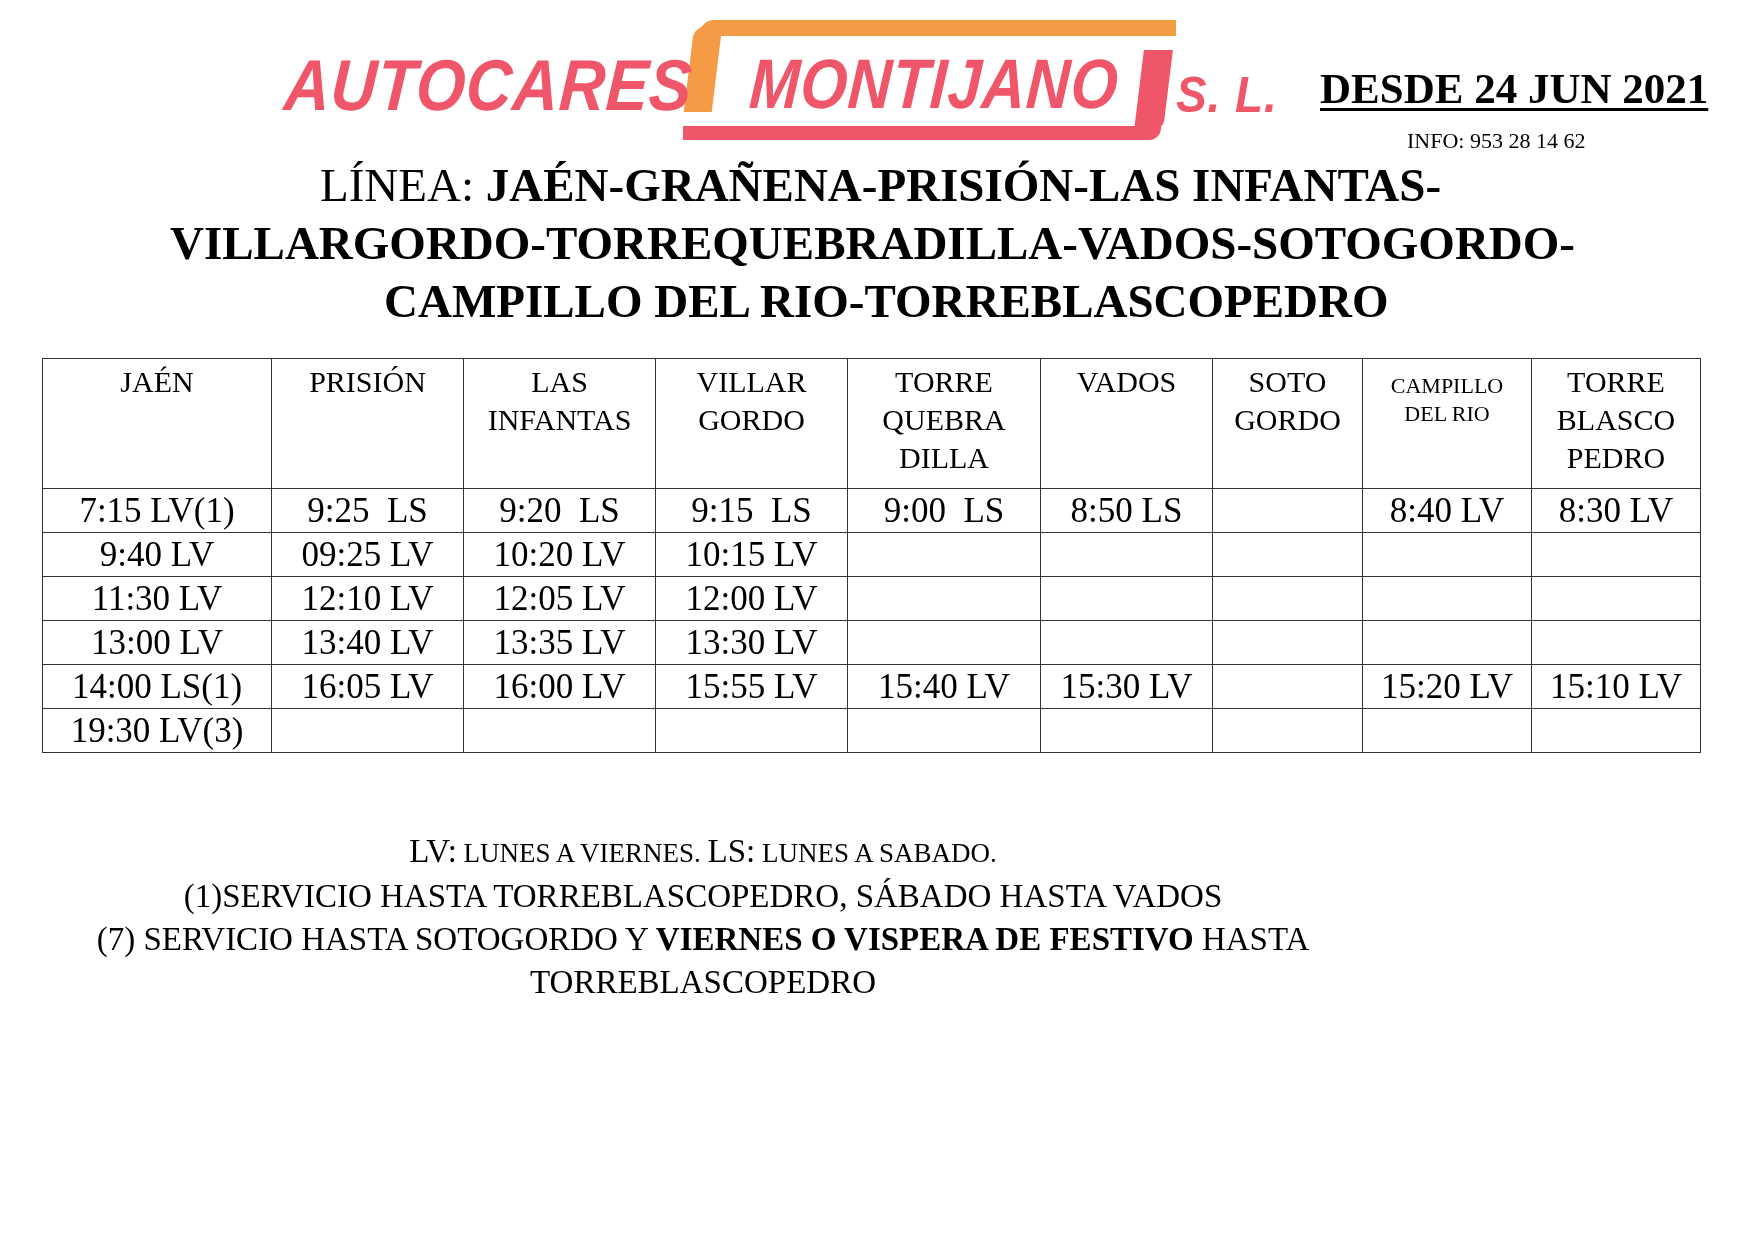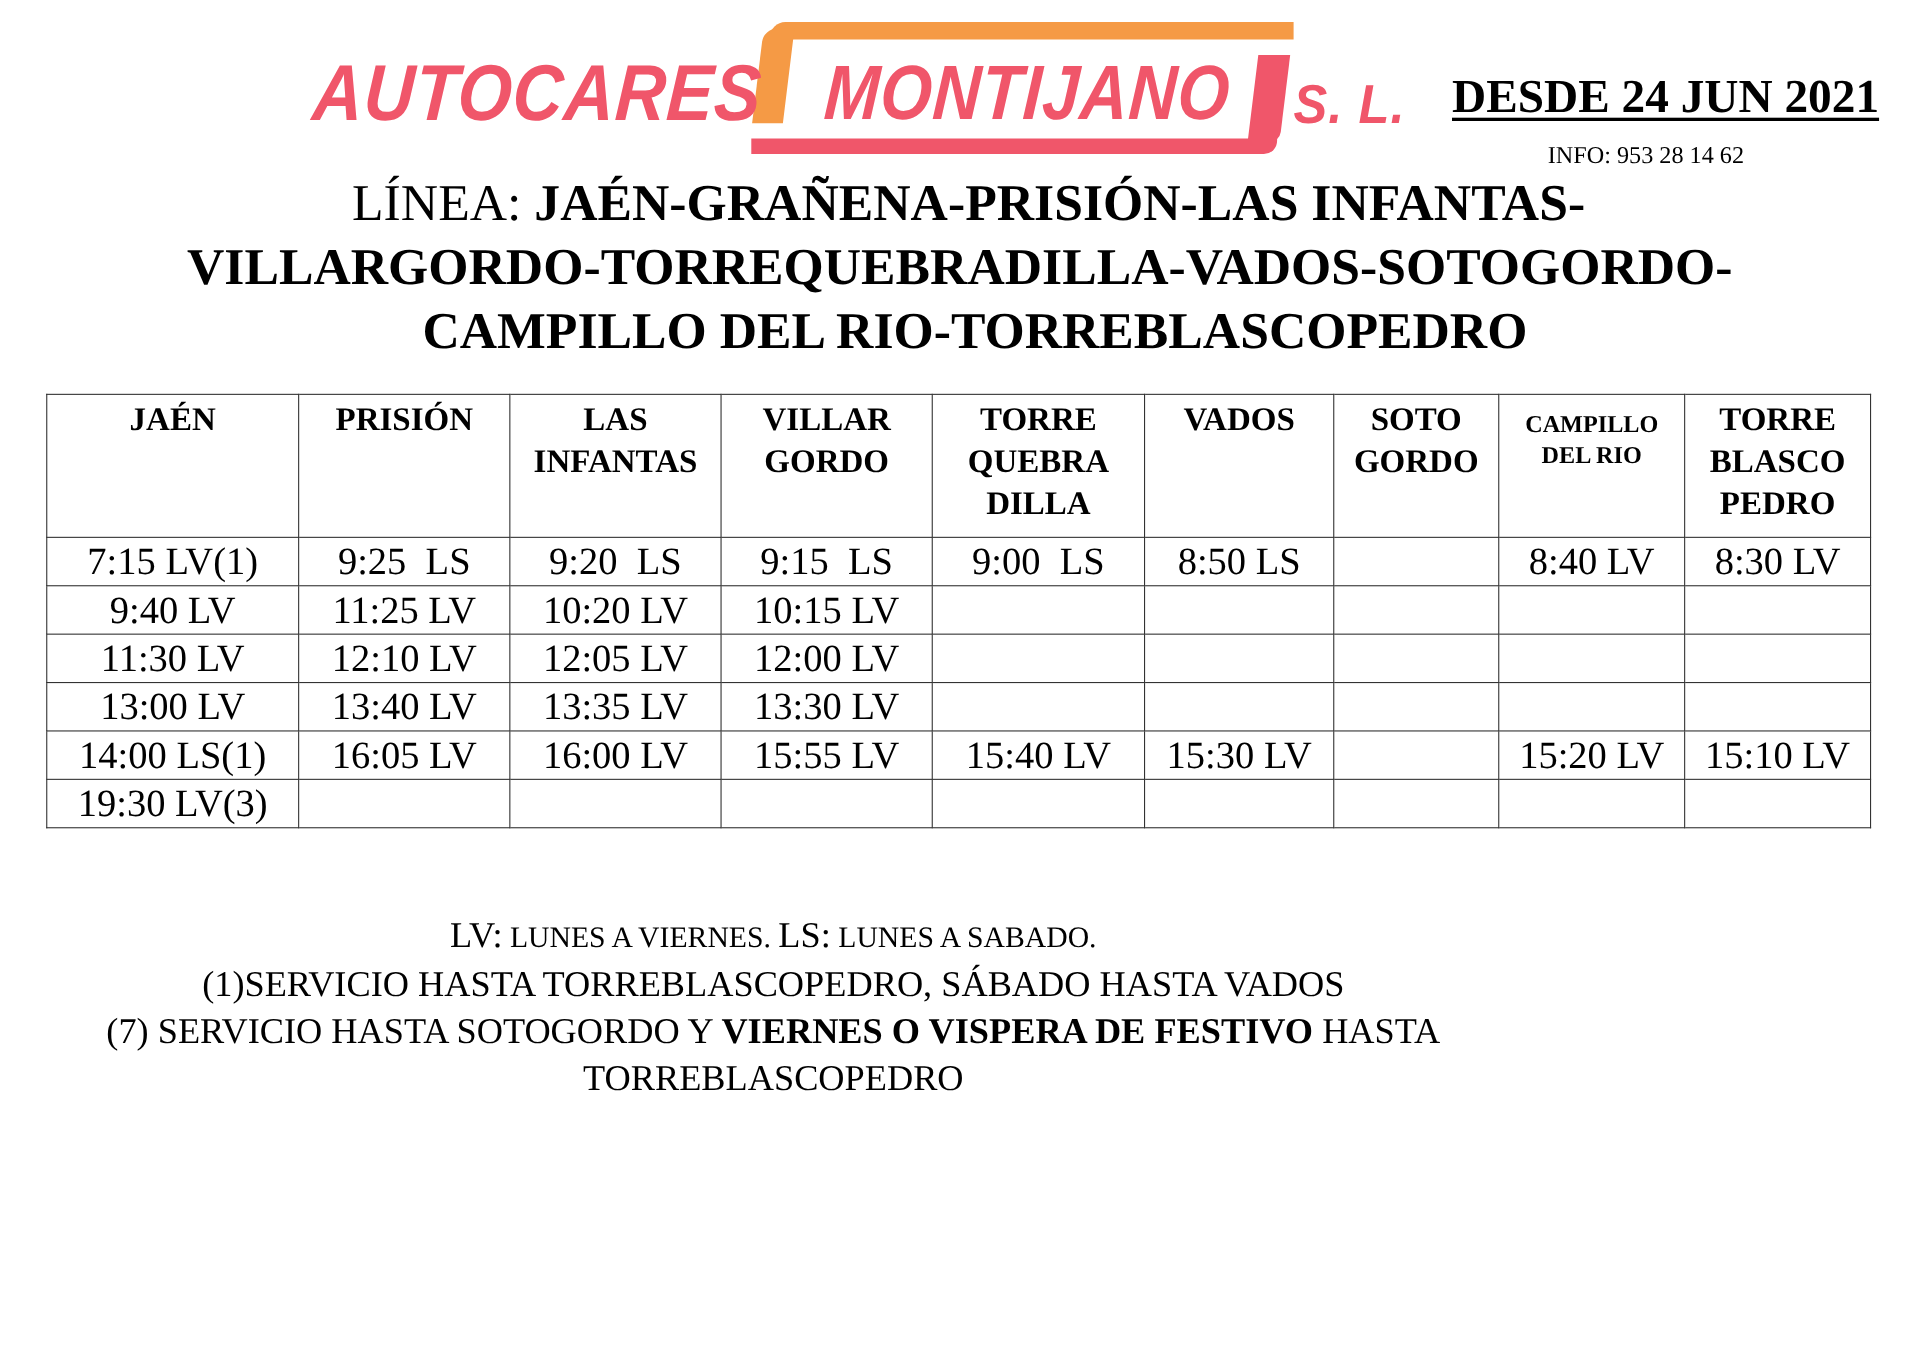--- a/index.html
+++ b/index.html
@@ -25,21 +25,21 @@
   .title-line { position: absolute; white-space: nowrap; }
   .tl1 { left: 320px; top: 0; font-family: Liberation Serif, serif; }
   .tl2 { left: 170px; top: 58px; font-weight: bold; }
   .tl3 { left: 384px; top: 116px; font-weight: bold; }
   .title-prefix { font-weight: normal; }
   .title-route { font-weight: bold; }
 
   
   .schedule { position: absolute; left: 42px; top: 358px; border-collapse: collapse; table-layout: fixed; }
   .schedule th, .schedule td { border: 1.5px solid #333; padding: 0; text-align: center; }
-  .schedule th { height: 116px; vertical-align: top; font-weight: bold; font-size: 30px; line-height: 38px; padding-top: 4px; }
+  .schedule th { height: 116px; vertical-align: top; font-weight: normal; font-size: 30px; line-height: 38px; padding-top: 4px; }
   .schedule th.small { font-size: 22px; line-height: 28px; padding-top: 13px; }
   .schedule td { height: 43px; font-size: 35px; line-height: 40px; white-space: pre; vertical-align: middle; }
 
   
   .notes { position: absolute; left: 0; top: 830px; width: 1406px; text-align: center; font-size: 33px; line-height: 43px; }
   .note-line { white-space: nowrap; }
   .sc { font-size: 27px; }
   .note-bold { font-weight: bold; }
 </style>
 </head>
@@ -124,21 +124,21 @@
         <td>9:20  LS</td>
         <td>9:15  LS</td>
         <td>9:00  LS</td>
         <td>8:50 LS</td>
         <td></td>
         <td>8:40 LV</td>
         <td>8:30 LV</td>
       </tr>
       <tr>
         <td>9:40 LV</td>
-        <td>11:25 LV</td>
+        <td>09:25 LV</td>
         <td>10:20 LV</td>
         <td>10:15 LV</td>
         <td></td>
         <td></td>
         <td></td>
         <td></td>
         <td></td>
       </tr>
       <tr>
         <td>11:30 LV</td>

